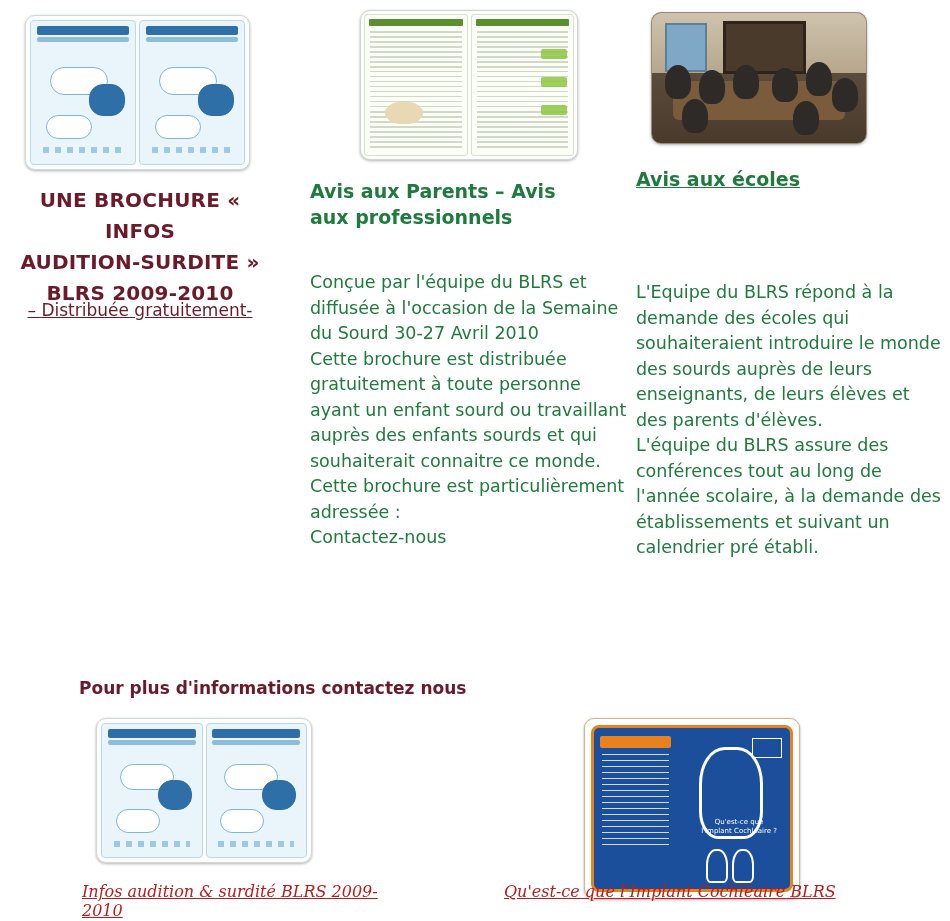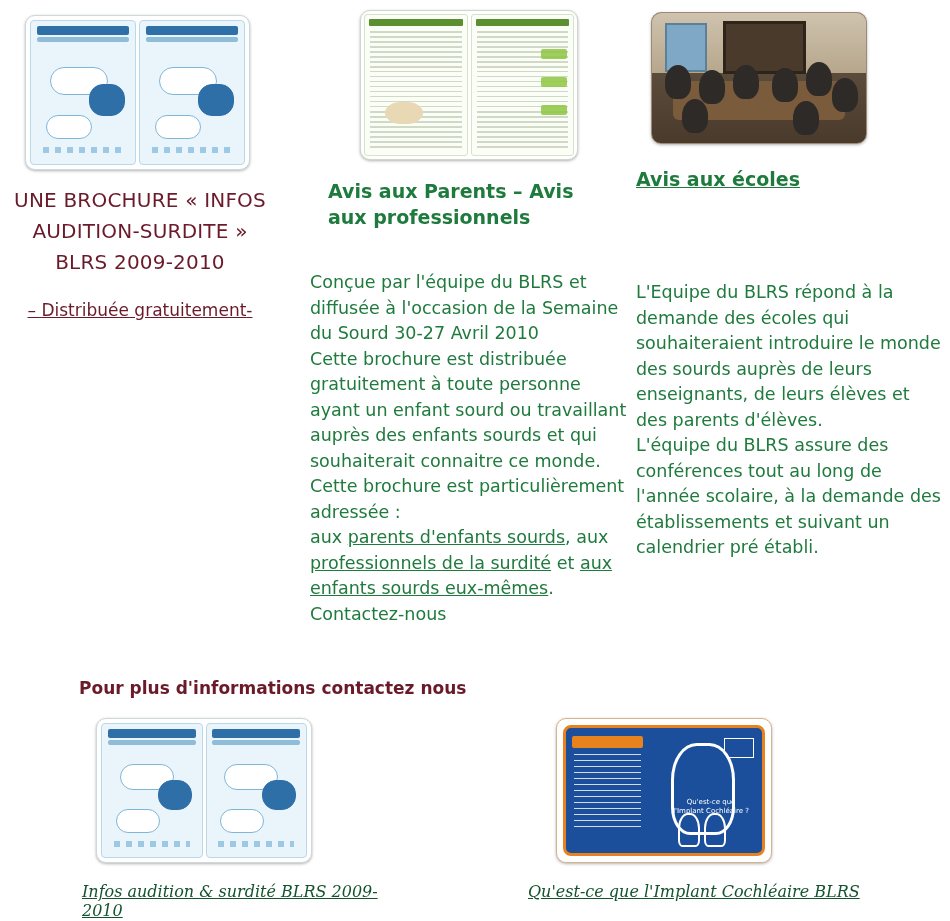--- a/index.html
+++ b/index.html
@@ -30,42 +30,42 @@
     color: #1F7A3D;
     font-size: 17.5px;
     line-height: 25.5px;
     font-family: "DejaVu Sans", sans-serif;
   }
   .col-body u { text-decoration: underline; }
 
   
   .headline {
     color: #6B1A2A;
-    font-weight: normal;
+    font-weight: bold;
     font-size: 20px;
     line-height: 31px;
     text-align: center;
     letter-spacing: 0.2px;
   }
   .subline {
     color: #6B1A2A;
     font-size: 17px;
     text-align: center;
   }
   .subline u { text-decoration: underline; }
 
   
   .bottom-heading {
     color: #6B1A2A;
     font-weight: bold;
     font-size: 17px;
     margin-top: 20px;
   }
   .caption {
-    color: #14532d;
+    color: #b91c1c;
     font-size: 16px;
     font-style: italic;
     text-decoration: underline;
     font-family: "DejaVu Serif", serif;
   }
 
   
   .frame {
     box-sizing: border-box;
     border-radius: 10px;
@@ -264,29 +264,26 @@
   </div>
   <div class="sheet">
     <div class="hdr"></div>
     <div class="lines"></div>
     <div class="green-box" style="top:24%;"></div>
     <div class="green-box" style="top:44%;"></div>
     <div class="green-box" style="top:64%;"></div>
   </div>
 </div>
 
-<div class="abs col-title" style="left:328px; top:178px; width:290px;">Avis aux Parents – Avis aux professionnels</div>
+<div class="abs col-title" style="left:310px; top:178px; width:290px;">Avis aux Parents – Avis aux professionnels</div>
 
 <div class="abs col-body" style="left:310px; top:270px; width:320px;">
   <div>Conçue par l'équipe du BLRS et diffusée à l'occasion de la Semaine du Sourd 30-27 Avril 2010</div>
   <div>Cette brochure est distribuée gratuitement à toute personne ayant un enfant sourd ou travaillant auprès des enfants sourds et qui souhaiterait connaitre ce monde.</div>
   <div>Cette brochure est particulièrement adressée :</div>
-  <div>
-    <span>aux </span><u>parents d'enfants sourds</u><span>, aux </span><u>professionnels de la surdité</u><span> et </span><u>aux enfants sourds eux-mêmes</u><span>.</span>
-  </div>
   <div>Contactez-nous</div>
 </div>
 
 <div class="frame photo" style="left:651px; top:12px; width:216px; height:132px;">
   <div class="wall"></div>
   <div class="window"></div>
   <div class="board"></div>
   <div class="table"></div>
   <div class="person" style="left:6%; top:40%;"></div>
   <div class="person" style="left:22%; top:44%;"></div>
@@ -321,27 +318,27 @@
     <div class="band2"></div>
     <div class="bubble" style="left:18%; top:30%; width:52px; height:24px;"></div>
     <div class="bubble blue" style="left:56%; top:42%; width:32px; height:28px;"></div>
     <div class="bubble" style="left:14%; top:64%; width:42px; height:22px;"></div>
     <div class="dotrow" style="top:88%;"></div>
   </div>
 </div>
 
 <div class="abs caption" style="left:82px; top:882px; width:330px;">Infos audition &amp; surdité BLRS 2009-2010</div>
 
-<div class="frame poster" style="left:556px; top:718px; width:216px; height:145px;">
+<div class="frame poster" style="left:584px; top:718px; width:216px; height:181px;">
   <div class="inner">
     <div class="orangebar"></div>
     <div class="txtlines"></div>
     <div class="flag"></div>
     <div class="silhouette"></div>
     <div class="qtext">Qu'est-ce que l'Implant Cochléaire ?</div>
     <div class="kids">
       <div class="kid" style="left:0;"></div>
       <div class="kid" style="left:26px;"></div>
     </div>
   </div>
 </div>
 
-<div class="abs caption" style="left:504px; top:882px; width:360px;margin-left:24px;">Qu'est-ce que l'Implant Cochléaire BLRS</div>
+<div class="abs caption" style="left:504px; top:882px; width:360px;">Qu'est-ce que l'Implant Cochléaire BLRS</div>
 
 </body></html>

